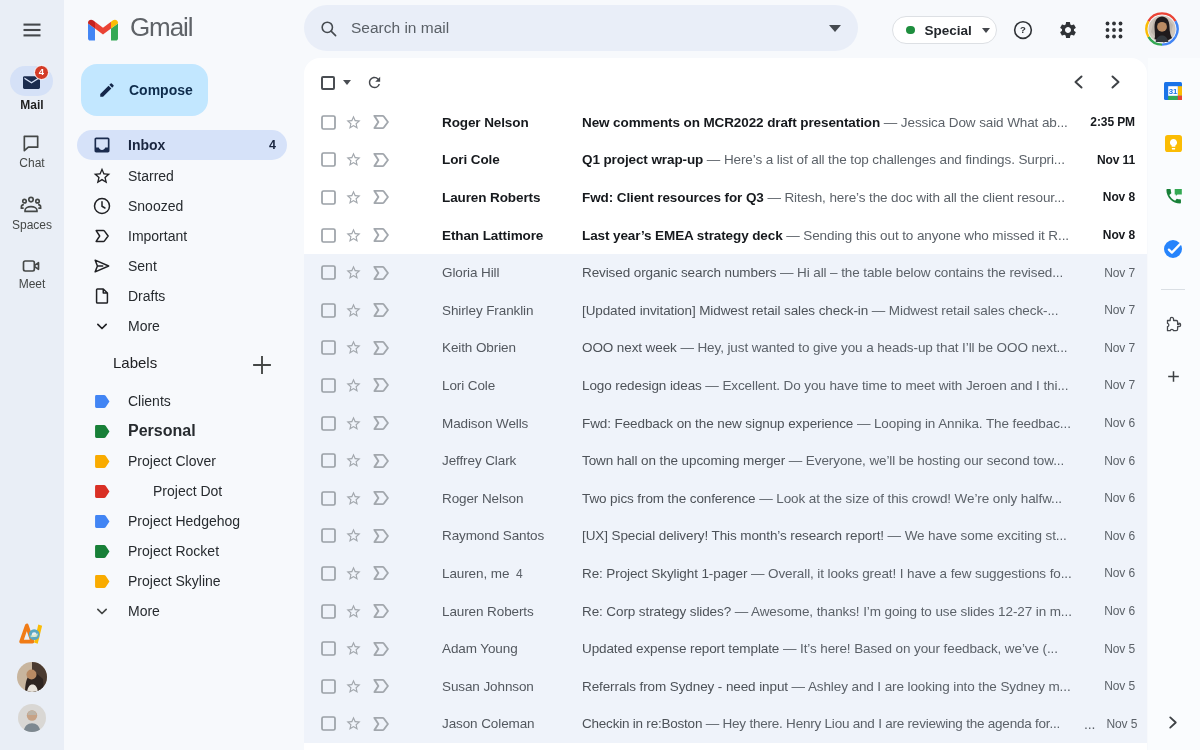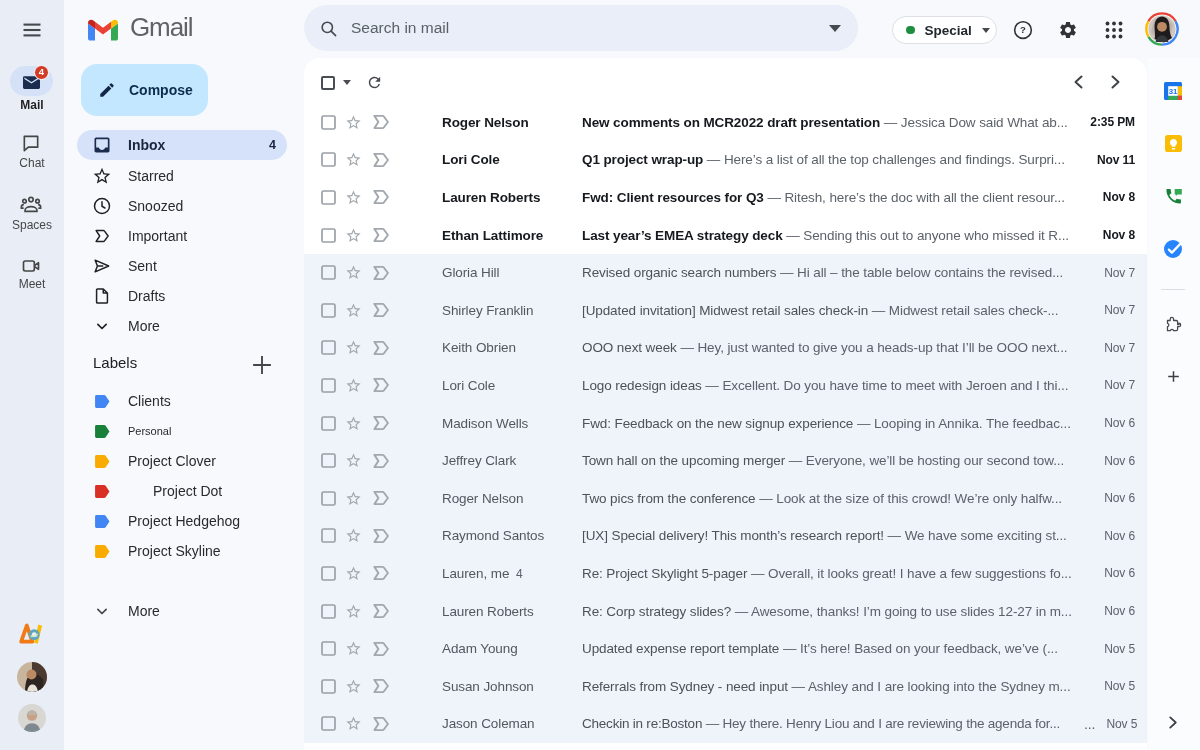--- a/index.html
+++ b/index.html
@@ -13,21 +13,21 @@
 #mailpill { left:10px; top:66px; width:43px; height:30px; border-radius:16px; background:#d5e1f7; }
 #mailbadge { left:34px; top:65px; width:15px; height:15px; border-radius:50%; background:#d33b27; border:1.5px solid #fff; color:#fff; font-size:9.5px; font-weight:bold; text-align:center; line-height:12.5px; }
 
 #compose { left:81px; top:64px; width:127px; height:52px; border-radius:16px; background:#c2e7ff; display:flex; align-items:center; }
 #compose span { font-size:14px; font-weight:bold; color:#0e2c4c; margin-left:13px; }
 .navrow { left:77px; width:210px; height:30px; border-radius:15px; display:flex; align-items:center; font-size:14px; color:#272b2f; }
 .navrow svg { margin-left:15px; margin-right:16px; flex:none;}
 .navrow.sel { background:#d6e2f9; font-weight:bold; color:#19253f; }
 .navcount { margin-left:auto; margin-right:11px; font-size:12.5px; font-weight:bold; }
 #labelshdr { left:93px; top:354px; width:190px; height:22px; }
-#labelshdr span { font-size:15px; color:#202124; }
+#labelshdr span { font-size:15px; color:#202124;margin-left:20px; }
 
 #searchbar { left:304px; top:5px; width:554px; height:46px; border-radius:23px; background:#e9eef8; display:flex; align-items:center; }
 #searchtext { font-size:15.5px; color:#5a6067; margin-left:13px; }
 #activepill { left:892px; top:16px; width:105px; height:28px; border-radius:14px; background:#fff; border:1px solid #dde0e4; display:flex; align-items:center; }
 
 #card { left:304px; top:58px; width:843px; height:692px; background:#ffffff; border-radius:16px 16px 0 0; }
 
 #rrail { left:1148px; top:58px; width:52px; height:692px; background:#fafcfe; }
 .row { height:37.6px; display:flex; align-items:center; overflow:hidden; white-space:nowrap; letter-spacing:-0.1px; }
 .row.read { background:#eff3fa; }
@@ -161,39 +161,45 @@
 <div style="height:30px;display:flex;align-items:center;">
 <svg style="margin-left:95px;margin-right:18px" width="15" height="13" viewBox="0 0 16 14">
           <path fill="#4285f4" d="M1.5 0h8.2c.66 0 1.28.33 1.66.87L15.5 7l-4.14 6.13a2 2 0 0 1-1.66.87H1.5A1.5 1.5 0 0 1 0 12.5v-11A1.5 1.5 0 0 1 1.5 0z"></path>
         </svg>
 <span style="font-size:14px;color:#272b2f;">Clients</span>
       </div>
 <div style="height:30px;display:flex;align-items:center;">
 <svg style="margin-left:95px;margin-right:18px" width="15" height="13" viewBox="0 0 16 14">
           <path fill="#188038" d="M1.5 0h8.2c.66 0 1.28.33 1.66.87L15.5 7l-4.14 6.13a2 2 0 0 1-1.66.87H1.5A1.5 1.5 0 0 1 0 12.5v-11A1.5 1.5 0 0 1 1.5 0z"></path>
         </svg>
-<span style="font-size:11px;color:#272b2f;">Personal</span>
+<span style="font-size:16px;color:#272b2f;font-weight:bold;">Personal</span>
       </div>
 <div style="height:30px;display:flex;align-items:center;">
 <svg style="margin-left:95px;margin-right:18px" width="15" height="13" viewBox="0 0 16 14">
           <path fill="#f9ab00" d="M1.5 0h8.2c.66 0 1.28.33 1.66.87L15.5 7l-4.14 6.13a2 2 0 0 1-1.66.87H1.5A1.5 1.5 0 0 1 0 12.5v-11A1.5 1.5 0 0 1 1.5 0z"></path>
         </svg>
 <span style="font-size:14px;color:#272b2f;">Project Clover</span>
       </div>
 <div style="height:30px;display:flex;align-items:center;gap:25px;">
 <svg style="margin-left:95px;margin-right:18px" width="15" height="13" viewBox="0 0 16 14">
           <path fill="#d93025" d="M1.5 0h8.2c.66 0 1.28.33 1.66.87L15.5 7l-4.14 6.13a2 2 0 0 1-1.66.87H1.5A1.5 1.5 0 0 1 0 12.5v-11A1.5 1.5 0 0 1 1.5 0z"></path>
         </svg>
 <span style="font-size:14px;color:#272b2f;">Project Dot</span>
       </div>
 <div style="height:30px;display:flex;align-items:center;">
 <svg style="margin-left:95px;margin-right:18px" width="15" height="13" viewBox="0 0 16 14">
           <path fill="#4285f4" d="M1.5 0h8.2c.66 0 1.28.33 1.66.87L15.5 7l-4.14 6.13a2 2 0 0 1-1.66.87H1.5A1.5 1.5 0 0 1 0 12.5v-11A1.5 1.5 0 0 1 1.5 0z"></path>
         </svg>
 <span style="font-size:14px;color:#272b2f;">Project Hedgehog</span>
+      </div>
+<div style="height:30px;display:flex;align-items:center;">
+<svg style="margin-left:95px;margin-right:18px" width="15" height="13" viewBox="0 0 16 14">
+          <path fill="#188038" d="M1.5 0h8.2c.66 0 1.28.33 1.66.87L15.5 7l-4.14 6.13a2 2 0 0 1-1.66.87H1.5A1.5 1.5 0 0 1 0 12.5v-11A1.5 1.5 0 0 1 1.5 0z"></path>
+        </svg>
+<span style="font-size:14px;color:#272b2f;">Project Rocket</span>
       </div>
 <div style="height:30px;display:flex;align-items:center;">
 <svg style="margin-left:95px;margin-right:18px" width="15" height="13" viewBox="0 0 16 14">
           <path fill="#f9ab00" d="M1.5 0h8.2c.66 0 1.28.33 1.66.87L15.5 7l-4.14 6.13a2 2 0 0 1-1.66.87H1.5A1.5 1.5 0 0 1 0 12.5v-11A1.5 1.5 0 0 1 1.5 0z"></path>
         </svg>
 <span style="font-size:14px;color:#272b2f;">Project Skyline</span>
       </div>
 </div>
 
   <div class="navrow abs" style="top:596px;">
@@ -483,21 +489,21 @@
         <svg class="rcb" width="15" height="15" viewBox="0 0 15 15">
           <rect x="1" y="1" width="13" height="13" rx="1.5" fill="none" stroke="#9aa0a6" stroke-width="1.7"></rect>
         </svg>
         <svg class="rstar" width="17" height="17" viewBox="0 0 24 24">
           <path fill="#a2a7ad" d="M22 9.24l-7.19-.62L12 2 9.19 8.63 2 9.24l5.46 4.73L5.82 21 12 17.27 18.18 21l-1.63-7.03L22 9.24zM12 15.4l-3.76 2.27 1-4.28-3.32-2.88 4.38-.38L12 6.1l1.71 4.04 4.38.38-3.32 2.88 1 4.28L12 15.4z"></path>
         </svg>
         <svg class="rimp" width="16" height="16" viewBox="3.5 3.5 17 17">
           <path fill="none" stroke="#a2a7ad" stroke-width="2" stroke-linejoin="round" d="M5 5.5h8.6c.55 0 1.07.26 1.4.7l4.35 5.8-4.35 5.8c-.33.44-.85.7-1.4.7H5l4.2-6.5L5 5.5z"></path>
         </svg>
         <div class="rsender">Lauren, me <span style="font-size:12px;color:#5c6269;font-weight:normal">4</span></div>
-        <div class="rbody"><span class="rsubj">Re: Project Skylight 5-pager</span><span class="rsnip">&nbsp;— Overall, it looks great! I have a few suggestions fo...</span></div>
+        <div class="rbody"><span class="rsubj">Re: Project Skylight 1-pager</span><span class="rsnip">&nbsp;— Overall, it looks great! I have a few suggestions fo...</span></div>
         <div class="rdate">Nov 6</div>
       </div>
 <div class="row read">
         <svg class="rcb" width="15" height="15" viewBox="0 0 15 15">
           <rect x="1" y="1" width="13" height="13" rx="1.5" fill="none" stroke="#9aa0a6" stroke-width="1.7"></rect>
         </svg>
         <svg class="rstar" width="17" height="17" viewBox="0 0 24 24">
           <path fill="#a2a7ad" d="M22 9.24l-7.19-.62L12 2 9.19 8.63 2 9.24l5.46 4.73L5.82 21 12 17.27 18.18 21l-1.63-7.03L22 9.24zM12 15.4l-3.76 2.27 1-4.28-3.32-2.88 4.38-.38L12 6.1l1.71 4.04 4.38.38-3.32 2.88 1 4.28L12 15.4z"></path>
         </svg>
         <svg class="rimp" width="16" height="16" viewBox="3.5 3.5 17 17">

